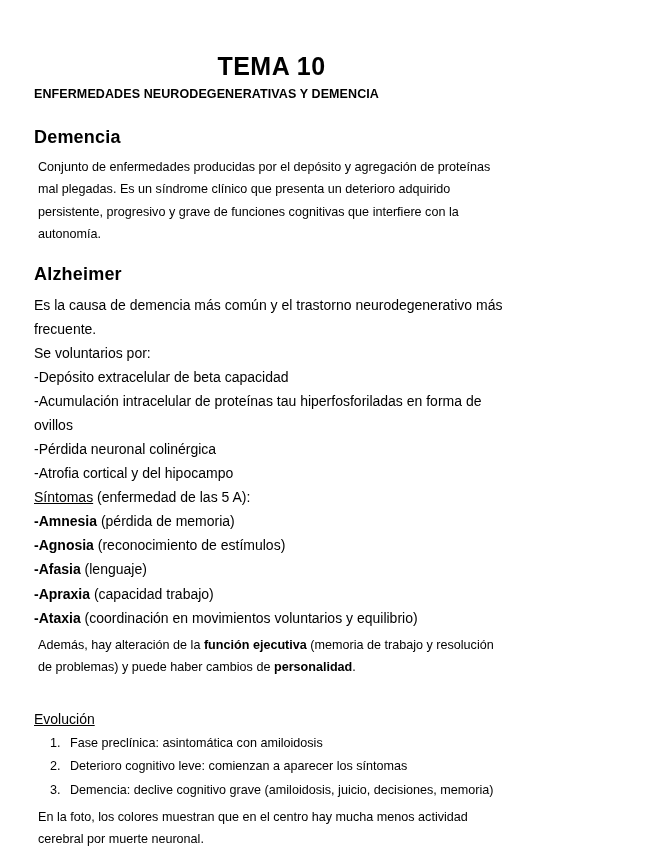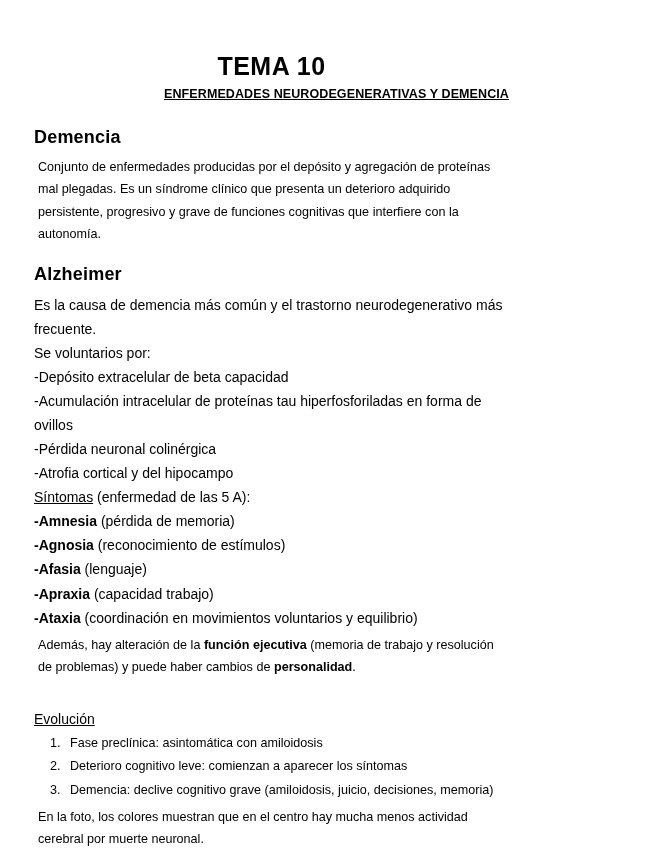--- a/index.html
+++ b/index.html
@@ -22,26 +22,25 @@
     padding: 44px 34px 10px 34px;
   }
   .doc-title {
     text-align: center;
     font-size: 25px;
     font-weight: bold;
     letter-spacing: 0.5px;
     margin: 8px 0 6px 0;
   }
   .doc-subtitle {
-    text-align: right;
+    text-align: left;
     font-size: 12.5px;
     font-weight: bold;
     margin: 0 0 26px 0;
     letter-spacing: 0.1px;
-    text-decoration: underline;
   }
   h2.section-heading {
     font-size: 18px;
     font-weight: bold;
     margin: 0 0 8px 0;
     letter-spacing: 0.2px;
   }
   .section-block {
     margin-bottom: 18px;
   }

